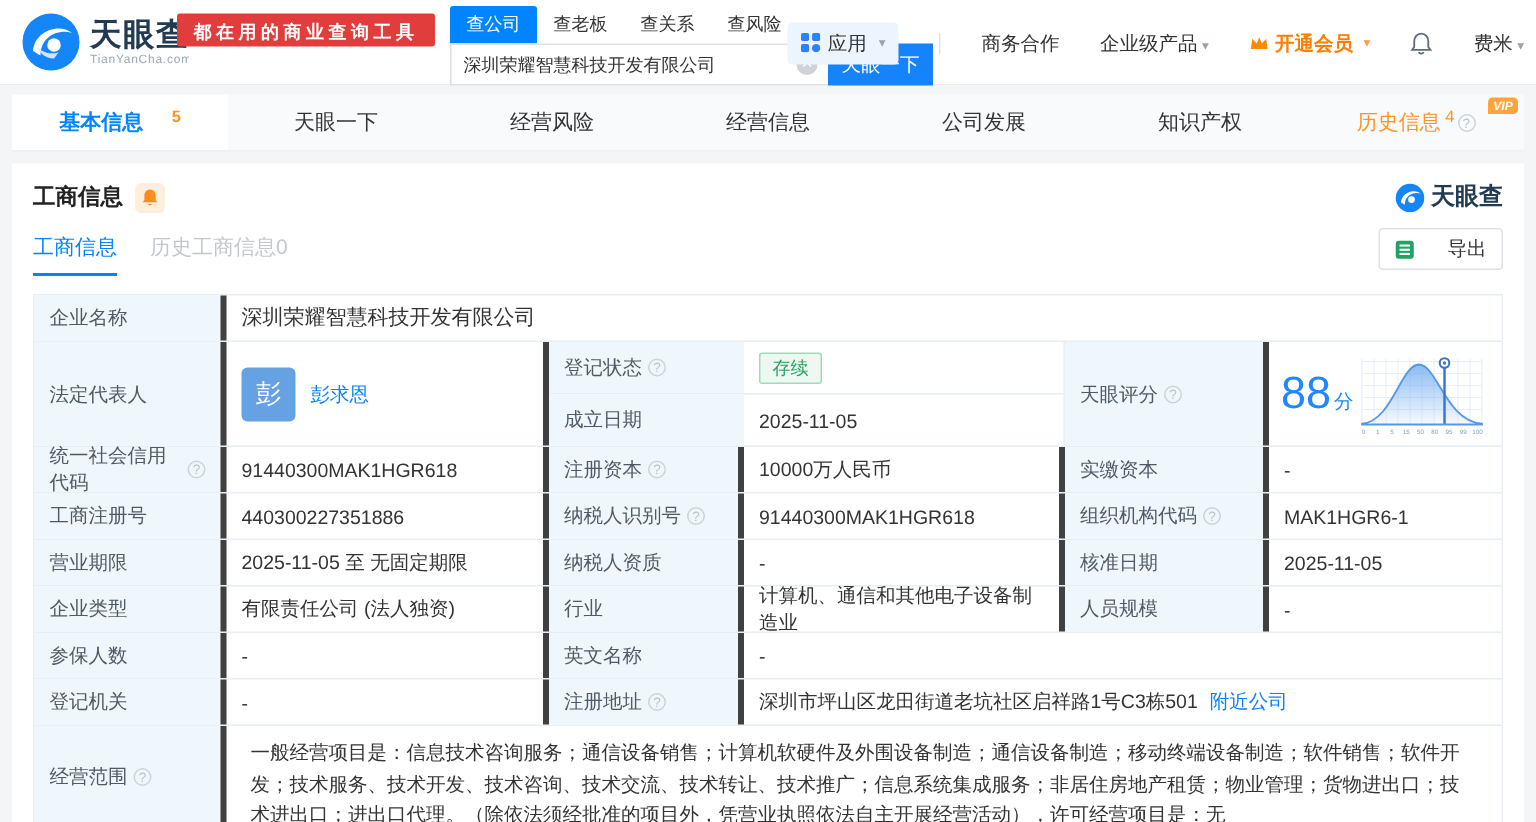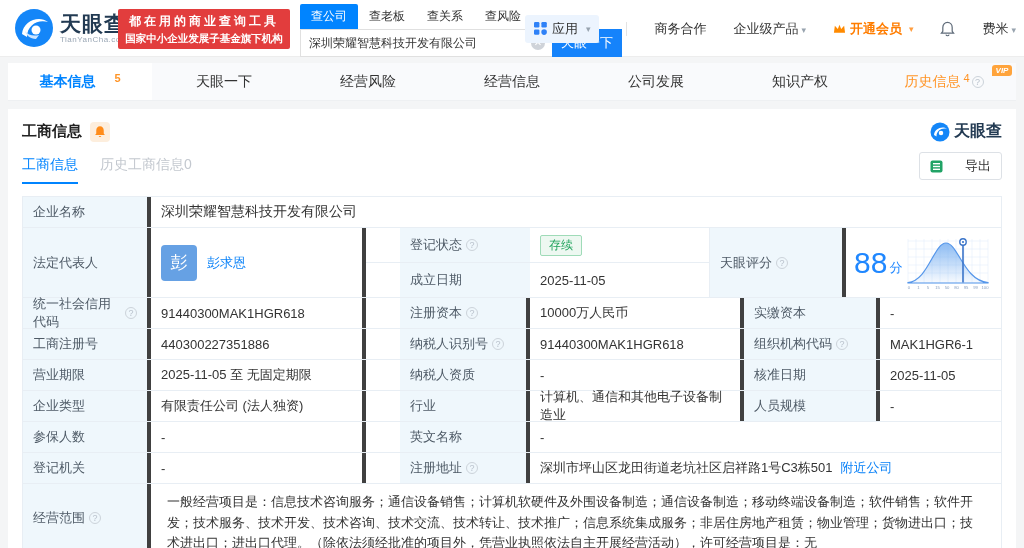--- a/index.html
+++ b/index.html
@@ -4,21 +4,21 @@
 <style>
   * { margin:0; padding:0; box-sizing:border-box; }
   html,body { width:1024px; height:548px; overflow:hidden; background:#f4f5f6;
     font-family:"Liberation Sans","DejaVu Sans",sans-serif; color:#333; }
 
   
   .topbar { position:relative; height:57px; background:#fff; border-bottom:1px solid #ededed; }
   .logo { position:absolute; left:14px; top:8px; display:flex; align-items:center; gap:6px; }
   .logo-name { font-size:21px; font-weight:bold; color:#223a52; letter-spacing:1px; line-height:22px; }
   .logo-domain { font-size:8px; color:#9aa7b5; letter-spacing:.5px; }
-  .banner { position:absolute; left:118px; top:9px; width:172px; height:40px; background:#e23d3d;
+  .banner { position:absolute; left:118px; top:9px; width:172px; height:22px; background:#e23d3d;
     border-radius:2px; color:#fff; text-align:center; padding-top:4px; }
   .banner .l1 { font-size:12px; font-weight:bold; letter-spacing:3px; }
   .banner .l2 { font-size:10.5px; font-weight:bold; margin-top:2px; }
 
   .search-area { position:absolute; left:300px; top:5px; width:322px; }
   .search-tabs { display:flex; align-items:flex-end; height:24px; font-size:12px; }
   .stab { padding:4px 11px; cursor:pointer; color:#333; }
   .stab.active { background:#0084ff; color:#fff; border-radius:2px 2px 0 0; }
   .search-bar { display:flex; height:28px; }
   .search-input-wrap { position:relative; flex:1; }
@@ -74,21 +74,21 @@
   
   .biz-table { margin-top:12px; border:1px solid #e8eef4; font-size:13px; }
   .trow { display:flex; border-bottom:1px solid #e8eef4; }
   .trow:last-child { border-bottom:none; }
   .cell { display:flex; align-items:center; padding:0 10px; border-right:4px solid #404040; }
   .cell:last-child { border-right:none; }
   .lbl { background:#eff7fc; color:#4e5a66; gap:4px; }
   .val { color:#333; }
   .c1 { width:128px; flex:none; }
   .c1v { width:215px; flex:none; }
-  .c2 { width:130px; flex:none;margin-left:34px; }
+  .c2 { width:130px; flex:none; }
   .c2v { width:214px; flex:none; }
   .c3 { width:136px; flex:none; }
   .grow { flex:1; }
   .h31 { height:31px; }
   .link { color:#0b82f8; cursor:pointer; }
 
   .row2 { height:70px; }
   .avatar { width:36px; height:36px; border-radius:4px; background:#66a1e4; color:#fff; font-size:17px;
     display:flex; align-items:center; justify-content:center; margin-right:10px; cursor:pointer; }
   .mid2 { width:344px; flex:none; display:flex; flex-direction:column; border-right:1px solid #e8eef4; }

